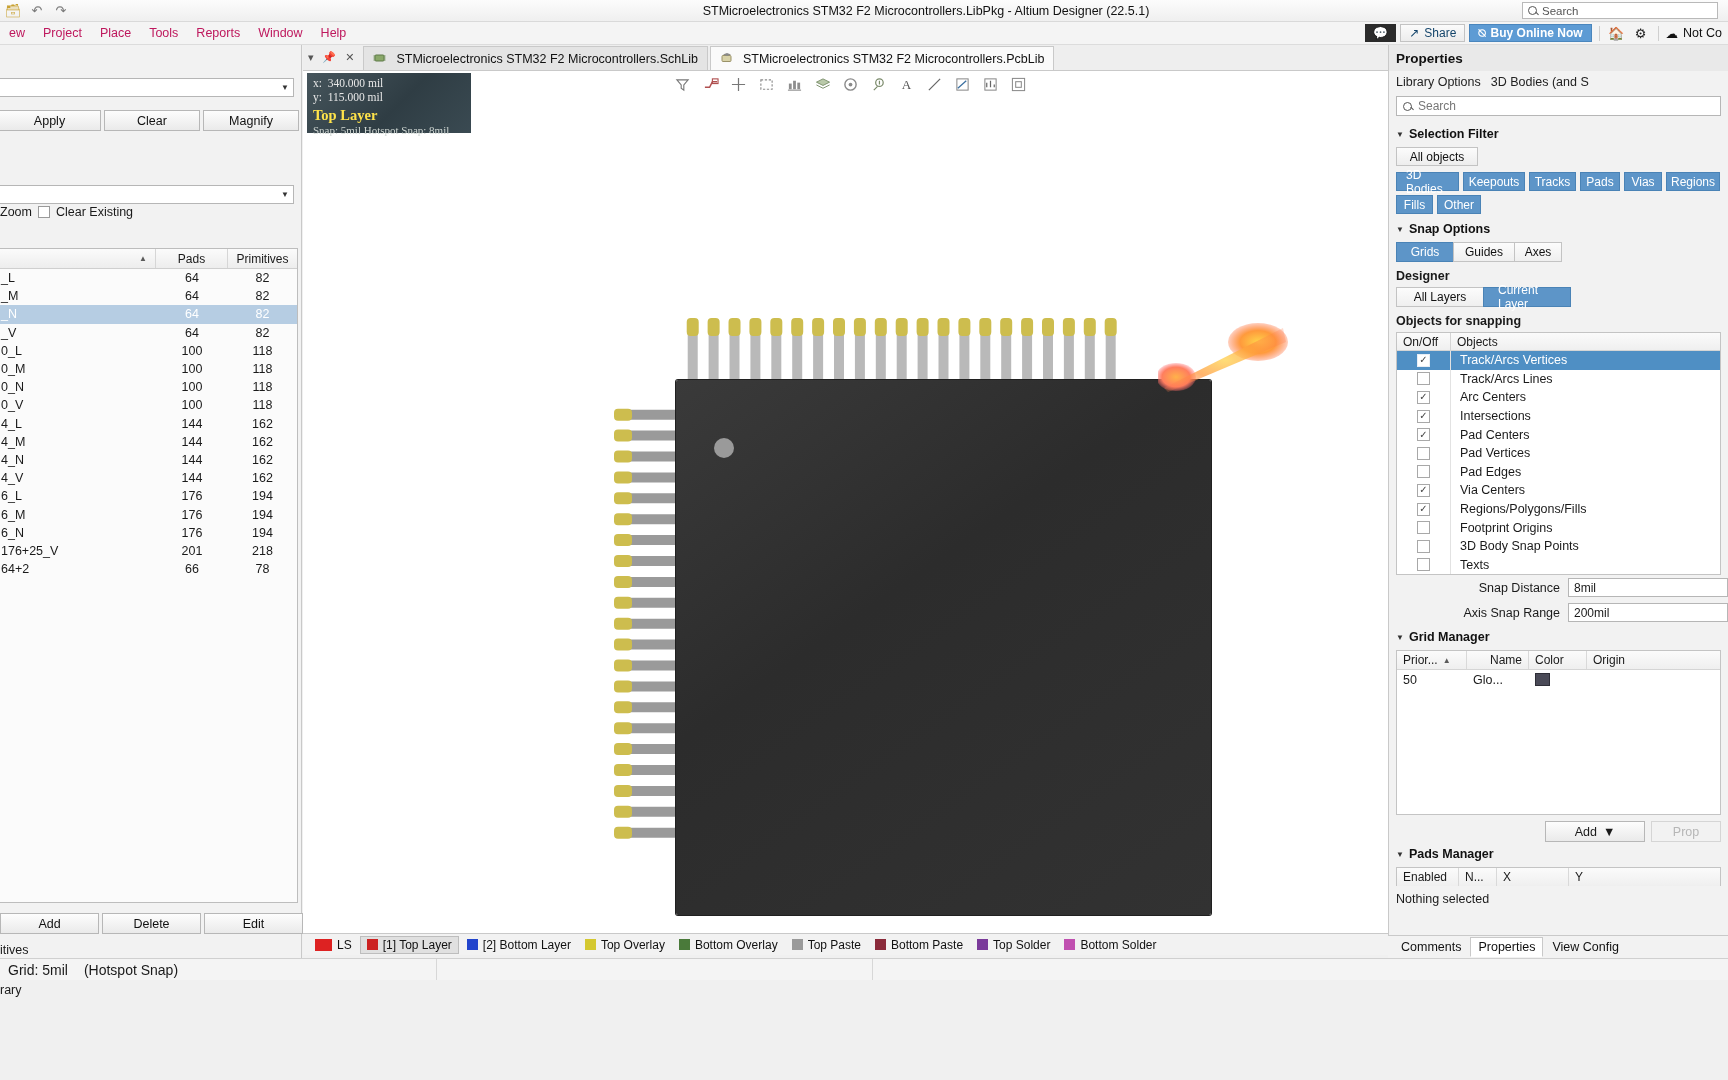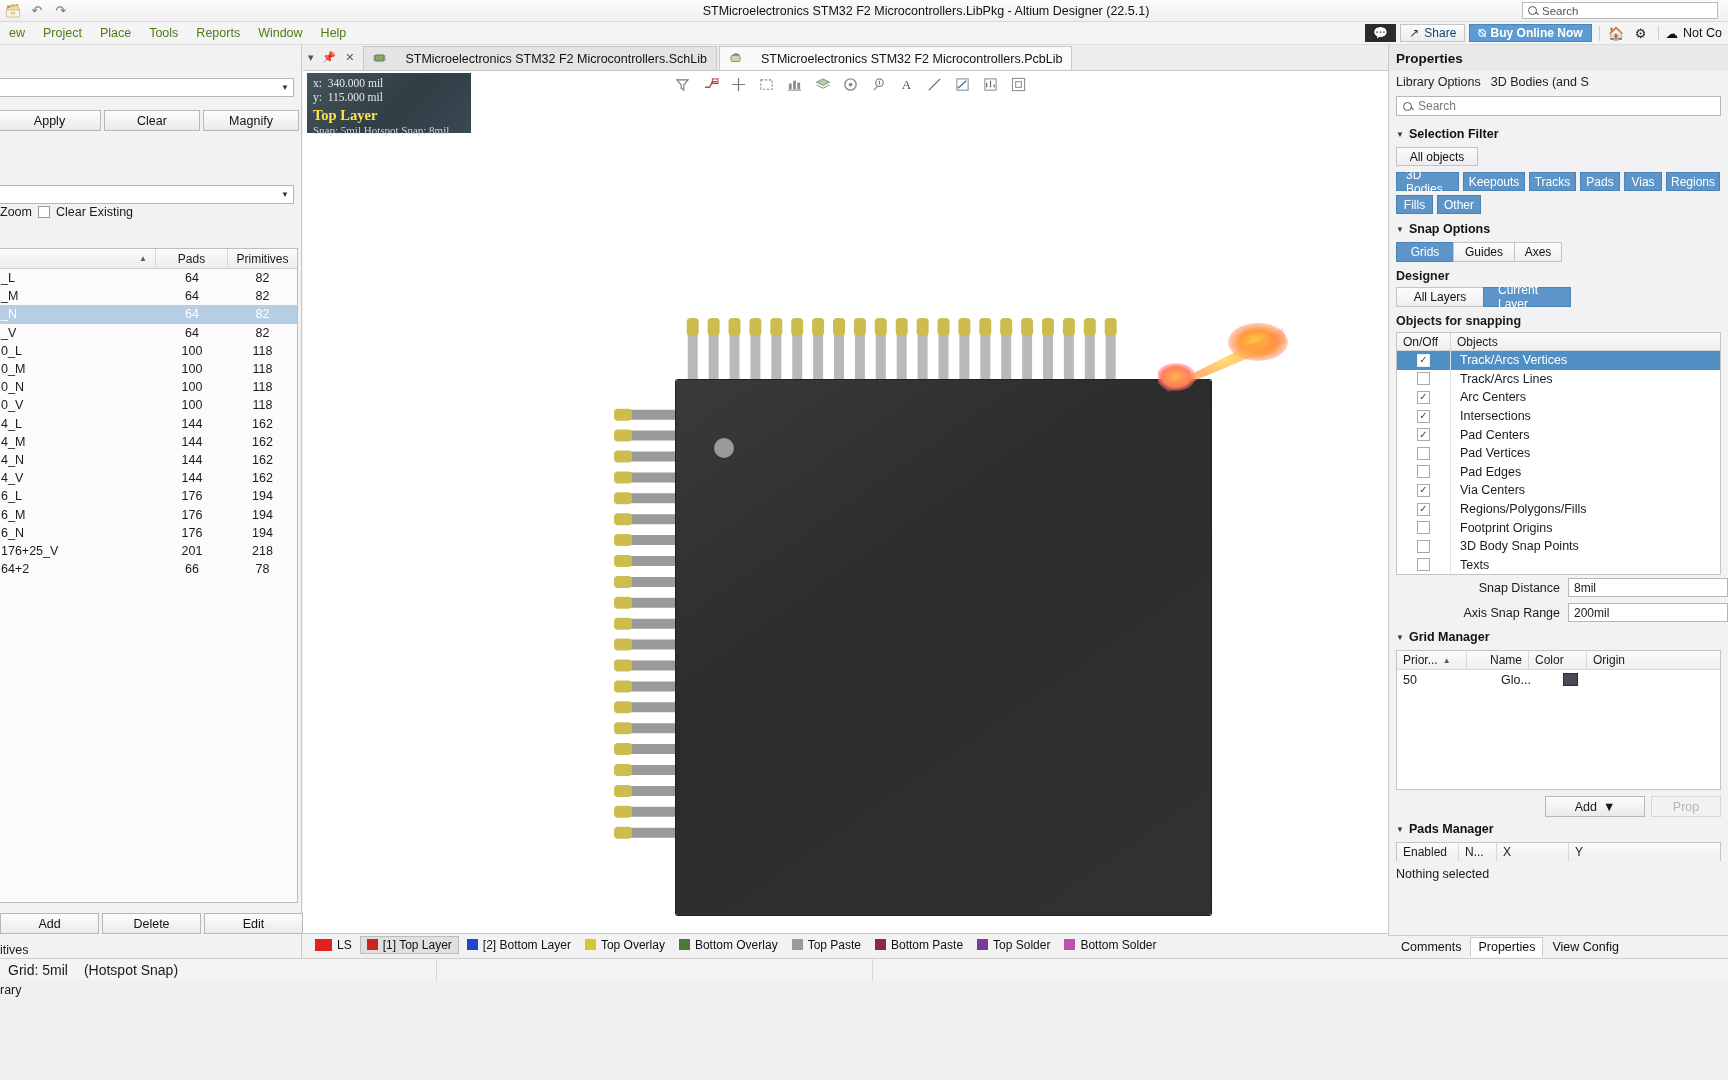--- a/index.html
+++ b/index.html
@@ -34,21 +34,21 @@
   .mag { width:9px; height:9px; border:1.4px solid #555; border-radius:50%; position:relative; display:inline-block;}
   .mag:after { content:""; position:absolute; width:4px; height:1.4px; background:#555; transform:rotate(45deg); right:-3px; bottom:0px; }
 
   
   .menubar {
     position:absolute; left:0; top:22px; width:1728px; height:23px;
     background:#f4f4f4; border-bottom:1px solid #dcdcdc;
     display:flex; align-items:center;
   }
   .menus { display:flex; align-items:center; padding-left:0px; }
-  .menu-item { padding:3px 9px; font-size:12.5px; color:#4d7c0f; cursor:default; }
+  .menu-item { padding:3px 9px; font-size:12.5px; color:#be185d; cursor:default; }
   .mb-right { margin-left:auto; display:flex; align-items:center; gap:4px; padding-right:2px; }
   .pill {
     height:18px; display:flex; align-items:center; gap:5px; padding:0 8px;
     border:1px solid #c3c3c3; background:linear-gradient(#fbfbfb,#ececec);
     font-size:12px; color:#14456b;
   }
   .pill.blue { background:#5d9bd4; border-color:#4a86bd; color:#fff; font-weight:bold; }
   .pill.dark { background:#2b2b2b; border-color:#2b2b2b; color:#fff; padding:0 7px; }
   .icon-btn { width:20px; height:18px; display:flex; align-items:center; justify-content:center; font-size:13px; color:#222; }
   .sep { width:1px; height:15px; background:#cfcfcf; margin:0 3px; }
@@ -98,21 +98,21 @@
     position:absolute; left:303px; top:45px; width:1085px; height:888px;
     background:#ffffff; overflow:hidden;
   }
   .doctabs {
     position:absolute; left:303px; top:45px; width:1085px; height:26px;
     background:#eeeeee; border-bottom:1px solid #c9c9c9;
     display:flex; align-items:flex-end;
   }
   .pinx { display:flex; align-items:center; gap:9px; padding:0 9px 6px 5px; color:#555; font-size:11px; }
   .dtab {
-    height:24px; padding:0 9px; display:flex; align-items:center; gap:18px;
+    height:24px; padding:0 9px; display:flex; align-items:center; gap:9px;
     font-size:12.5px; color:#111; background:#e4e4e4;
     border:1px solid #c9c9c9; border-bottom:none; margin-right:2px;
   }
   .dtab.active { background:#fafafa; }
   .tabicon { width:14px; height:13px; }
 
   .hud {
     position:absolute; left:4px; top:28px; width:164px; height:60px;
     background: linear-gradient(135deg,#46555c,#2f3d44 55%,#3a4a52);
     color:#e9e9e9; font-size:11.5px; padding:3px 6px; line-height:1.25;
@@ -168,21 +168,21 @@
   .sth div { display:flex; align-items:center; padding:0 6px; }
   .sth .c1 { width:54px; border-right:1px solid #d5d5d5; }
   .str { display:flex; height:18.6px; font-size:12.5px; align-items:center; }
   .str.sel { background:#4f8fc4; color:#fff; }
   .str .c1 { width:54px; display:flex; align-items:center; justify-content:center; border-right:1px solid #e2e2e2; height:100%; }
   .str .c2 { padding-left:9px; }
   .chk { width:13px; height:13px; border:1px solid #a8a8a8; background:#fff; display:flex; align-items:center; justify-content:center; font-size:10px; color:#444; line-height:1;}
   .str.sel .chk { border-color:#e8eef5; }
   .fieldrow { display:flex; align-items:center; justify-content:flex-end; gap:8px; padding:3px 0 3px 7px; font-size:12.5px; }
   .field { width:160px; height:19px; border:1px solid #b6b6b6; background:#fff; display:flex; align-items:center; padding:0 5px; font-size:12px; }
-  .gmtbl { margin:3px 7px 0 7px; border:1px solid #c4c4c4; background:#fff; height:140px; }
+  .gmtbl { margin:3px 7px 0 7px; border:1px solid #c4c4c4; background:#fff; height:165px; }
   .gmh { display:flex; height:19px; font-size:12px; background:linear-gradient(#fbfbfb,#efefef); border-bottom:1px solid #d5d5d5; }
   .gmh div { display:flex; align-items:center; padding:0 6px; border-right:1px solid #d9d9d9; }
   .gmr { display:flex; height:19px; font-size:12.5px; align-items:center; }
   .gmr div { display:flex; align-items:center; padding:0 6px; height:100%; }
   .swatch { width:15px; height:13px; background:#4a4a57; border:1px solid #2e2e37; }
   .addrow { display:flex; justify-content:flex-end; gap:6px; padding:6px 7px 0 7px; }
   .addbtn { width:100px; height:21px; border:1px solid #b7b7b7; background:linear-gradient(#fdfdfd,#eaeaea); display:flex; align-items:center; justify-content:center; gap:6px; font-size:12.5px; }
   .propbtn { width:70px; height:21px; border:1px solid #d5d5d5; background:#f2f2f2; display:flex; align-items:center; justify-content:center; font-size:12.5px; color:#b6b6b6; }
   .gmgr { display:flex; height:19px; font-size:12px; background:linear-gradient(#fbfbfb,#efefef); border:1px solid #c4c4c4; border-bottom:none; margin:3px 7px 0 7px;}
   .gmgr div { display:flex; align-items:center; padding:0 6px; border-right:1px solid #d9d9d9; }
@@ -935,21 +935,21 @@
           </div>
         <div style="width:58px;">
             <span>Color</span>
           </div>
         <div style="width:60px;border-right:none;">
             <span>Origin</span>
           </div>
       </div>
       <div class="gmr">
         <div style="width:70px;">50</div>
-        <div style="width:62px;margin-left:28px;">Glo...</div>
+        <div style="width:62px;">Glo...</div>
         <div style="width:58px;">
             <span class="swatch"></span>
           </div>
         <div style="width:60px;"></div>
       </div>
     </div>
 
     <div class="addrow">
       <div class="addbtn">
         <span>Add</span>

